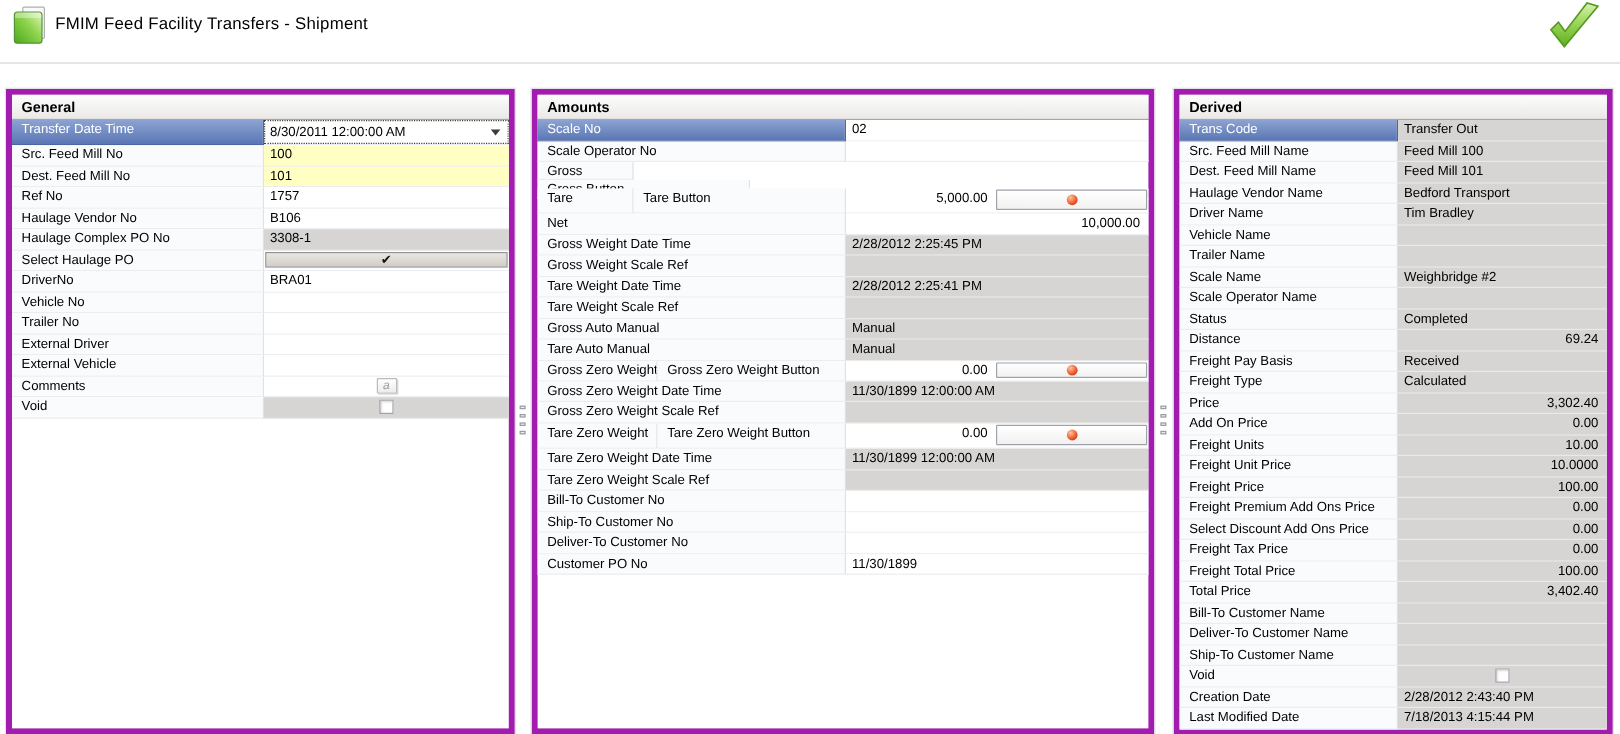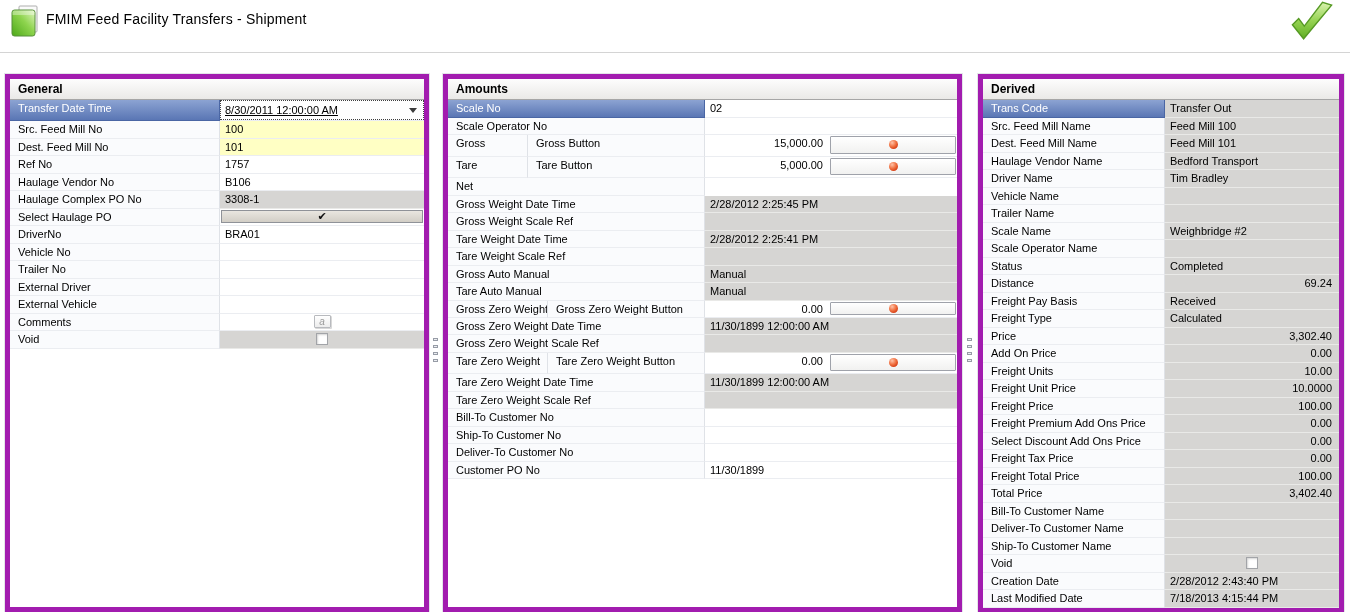--- a/index.html
+++ b/index.html
@@ -26,21 +26,21 @@
   .lbl{box-sizing:border-box;flex:0 0 auto;padding:2px 2px 0 8px;background:#fafbfd;
     border-right:1px solid #dfe2e7;border-bottom:1px solid #ebedf1;overflow:hidden;white-space:nowrap;}
   .lbl.selected{background:linear-gradient(#8ca3d2,#5a76b4);color:#fff;border-bottom-color:#4a66a4;border-right-color:#4a66a4;}
   .val{box-sizing:border-box;flex:1 1 auto;padding:2px 4px 0 5px;border-bottom:1px solid #ebedf1;
     overflow:hidden;white-space:nowrap;min-width:0;}
   .val.white{background:#fff;}
   .val.gray{background:#d6d5d3;border-bottom-color:#e9e9e7;}
   .val.yellow{background:#ffffc4;}
   .val.right{text-align:right;padding-right:7px;}
   .val.center{display:flex;align-items:center;justify-content:center;padding:0;}
-  .val.nopad{padding:0;text-decoration:underline;}
+  .val.nopad{padding:0;}
   
   .dd-editor{height:100%;box-sizing:border-box;border:1px dotted #404040;background:#fff;
     display:flex;align-items:center;padding:0 18px 0 4px;position:relative;}
   .dd-arrow{position:absolute;right:6px;top:50%;margin-top:-2px;width:0;height:0;
     border-left:4px solid transparent;border-right:4px solid transparent;border-top:5px solid #3c3c3c;}
   
   .val.btnrow{display:flex;align-items:stretch;padding:0;}
   .num{flex:1;text-align:right;padding:2px 7px 0 0;}
   .dot-btn{flex:0 0 126px;box-sizing:border-box;margin:1px 1px 2px 0;height:auto;
     background:linear-gradient(#ffffff,#f1f1f0);border:1px solid #9fa2aa;border-radius:1px;
@@ -179,21 +179,21 @@
   <div class="panel-header">Amounts</div>
   <div id="amounts-grid">
       <div class="grid-row" style="height: 17.5px;">
         <div class="lbl selected" style="width: 257px;">Scale No</div>
         <div class="val white">02</div>
       </div>
       <div class="grid-row" style="height: 17.5px;">
         <div class="lbl" style="width: 257px;">Scale Operator No</div>
         <div class="val white"></div>
       </div>
-      <div class="grid-row" style="height: 21.5px;">
+      <div class="grid-row" style="height: 21.5px; flex-direction: column;">
         <div class="lbl" style="width: 80px;">Gross</div>
         <div class="lbl" style="width: 177px;">Gross Button</div>
         <div class="val white btnrow">
           <span class="num">15,000.00</span>
           <button class="dot-btn">
             <span class="dot"></span>
           </button>
         </div>
       </div>
       <div class="grid-row" style="height: 21.5px;">
@@ -201,20 +201,21 @@
         <div class="lbl" style="width: 177px;">Tare Button</div>
         <div class="val white btnrow">
           <span class="num">5,000.00</span>
           <button class="dot-btn">
             <span class="dot"></span>
           </button>
         </div>
       </div>
       <div class="grid-row" style="height: 17.5px;">
         <div class="lbl" style="width: 257px;">Net</div>
+        <div class="val white right">10,000.00</div>
       </div>
       <div class="grid-row" style="height: 17.5px;">
         <div class="lbl" style="width: 257px;">Gross Weight Date Time</div>
         <div class="val gray">2/28/2012 2:25:45 PM</div>
       </div>
       <div class="grid-row" style="height: 17.5px;">
         <div class="lbl" style="width: 257px;">Gross Weight Scale Ref</div>
         <div class="val gray"></div>
       </div>
       <div class="grid-row" style="height: 17.5px;">

